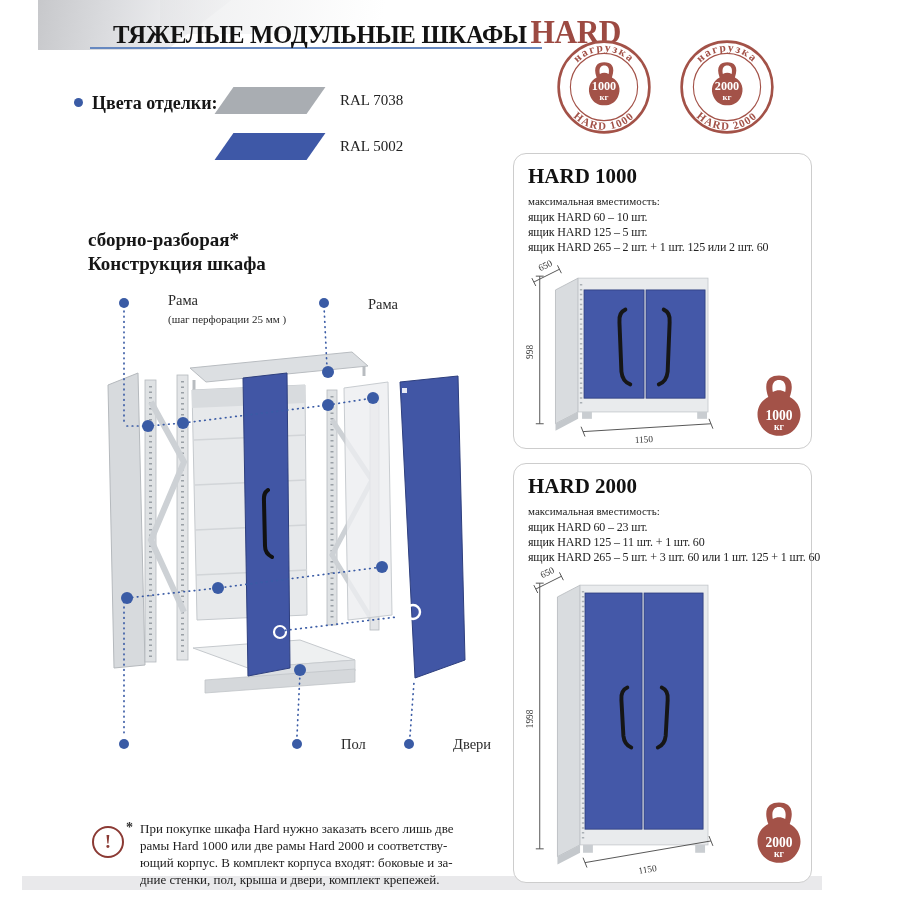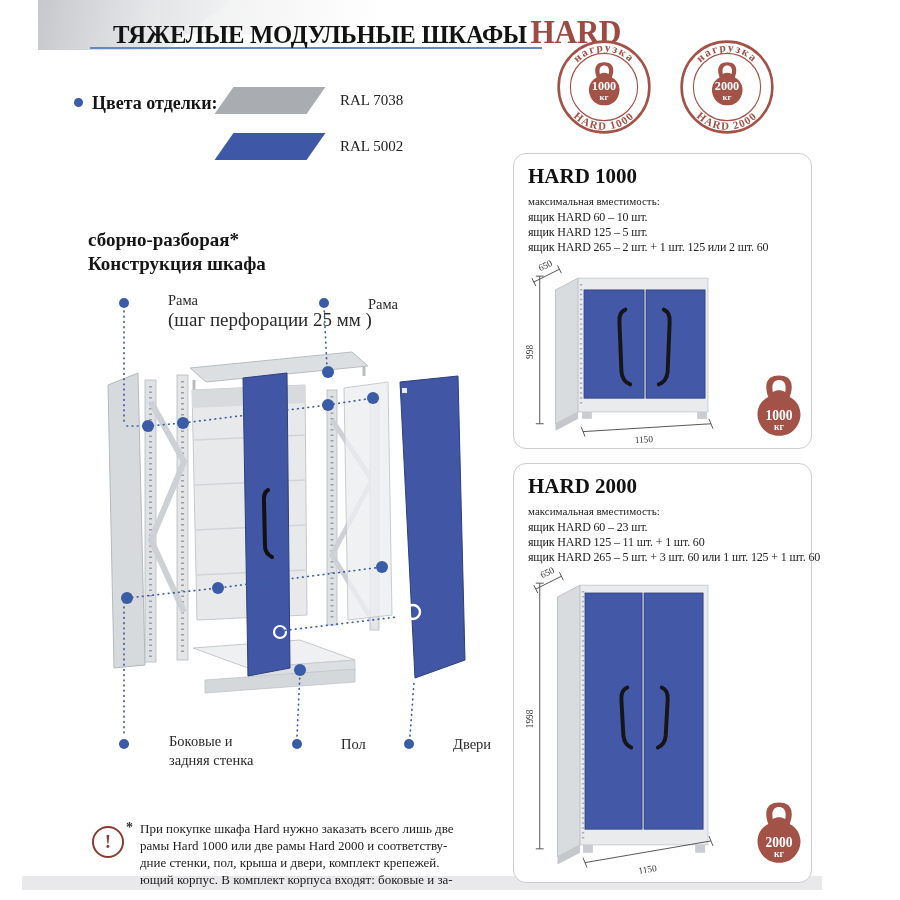--- a/index.html
+++ b/index.html
@@ -30,21 +30,21 @@
 
   
   .bullet{width:9px;height:9px;border-radius:50%;background:#3a5ba5;}
   .fc-label{font-size:18px;font-weight:bold;color:#161616;}
   .swatch{width:92px;height:27px;transform:skewX(-35deg);}
   .ral{font-size:15px;color:#222;}
 
   
   .constr-title{font-size:19px;font-weight:bold;line-height:24px;color:#161616;}
   .part-label{font-size:14.5px;color:#2a2a2a;line-height:19px;margin-left:28px;}
-  .part-sub{font-size:19px;color:#2a2a2a;}
+  .part-sub{font-size:11px;color:#2a2a2a;}
 
   
   .card{position:absolute;background:#fff;border:1.5px solid #cdcdcd;border-radius:13px;z-index:2;}
   .card-title{position:absolute;left:14px;top:10px;font-size:21px;font-weight:bold;color:#111;}
   .cap-head{position:absolute;left:14px;top:41px;font-size:11px;color:#222;}
   .cap-line{position:absolute;left:14px;font-size:12px;letter-spacing:-.15px;color:#222;white-space:nowrap;}
 
   .dim-text{font-size:9.5px;fill:#333;}
   .dim-line{stroke:#555;stroke-width:1;}
   .kb-num{font-size:24px;font-weight:bold;fill:#fff;text-anchor:middle;}
@@ -120,24 +120,20 @@
   <div class="abs constr-title" style="left:88px;top:228px">
     <div>сборно-разборая*</div>
     <div>Конструкция шкафа</div>
   </div>
 
   <div class="abs part-label" style="left:140px;top:291px">
     <div>Рама</div>
     <div class="part-sub">(шаг перфорации 25 мм )</div>
   </div>
   <div class="abs part-label" style="left:340px;top:295px">Рама</div>
-  <div class="abs part-label" style="left:141px;top:732px">
-    <div>Боковые и</div>
-    <div>задняя стенка</div>
-  </div>
   <div class="abs part-label" style="left:313px;top:735px">Пол</div>
   <div class="abs part-label" style="left:425px;top:735px">Двери</div>
 
   <svg class="abs" style="left:82px;top:290px;z-index:1" width="418" height="462" viewBox="0 0 418 462">
 
     <polygon points="26,95 56,83 63,375 32,378" fill="#d7dadd" stroke="#b5b9bd" stroke-width="1"></polygon>
 
     <rect x="63" y="90" width="11" height="282" fill="#dfe2e4" stroke="#b5b9bd" stroke-width=".8"></rect>
     <line x1="68.5" y1="96" x2="68.5" y2="368" stroke="#9aa0a6" stroke-width="3" stroke-dasharray="1.5,4"></line>
     <rect x="95" y="85" width="11" height="285" fill="#e3e5e7" stroke="#b5b9bd" stroke-width=".8"></rect>
@@ -281,17 +277,17 @@
       <text x="55" y="84" class="kb-num">2000</text>
       <text x="55" y="102" class="kb-kg">кг</text>
     </svg>
   </div>
 
   <div class="abs foot-icon">!</div>
   <div class="abs foot-star">*</div>
   <div class="abs foot-text">
     <div>При покупке шкафа Hard нужно заказать всего лишь две</div>
     <div>рамы Hard 1000 или две рамы Hard 2000 и соответству-</div>
+    <div>ющий корпус. В комплект корпуса входят: боковые и за-</div>
     <div>дние стенки, пол, крыша и двери, комплект крепежей.</div>
-    <div>ющий корпус. В комплект корпуса входят: боковые и за-</div>
   </div>
 
 </div>
 
 </body></html>

